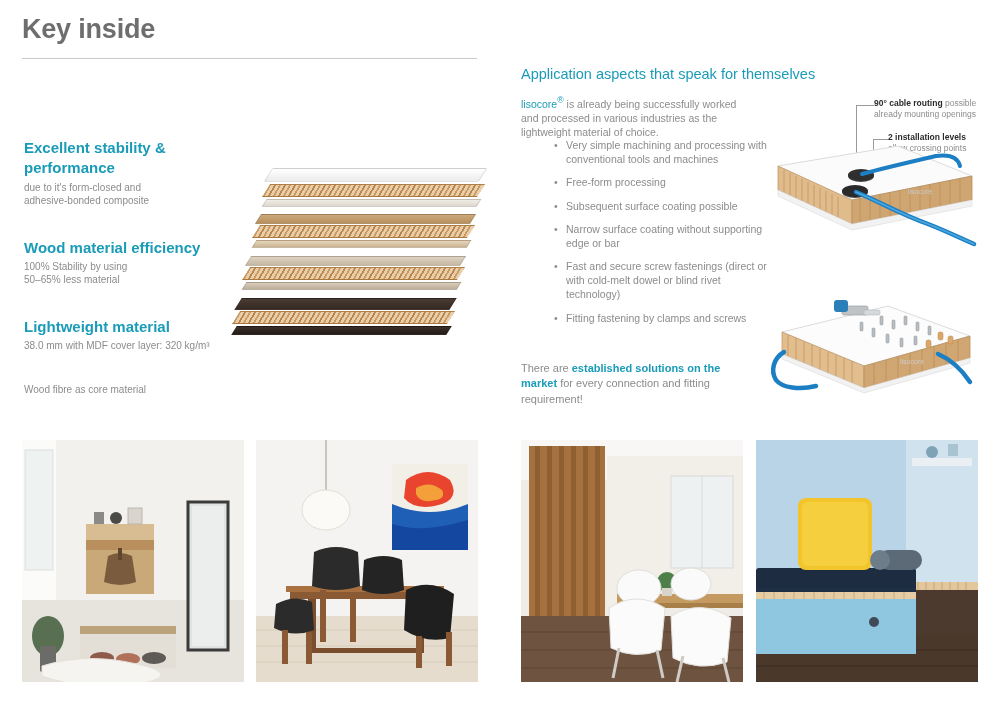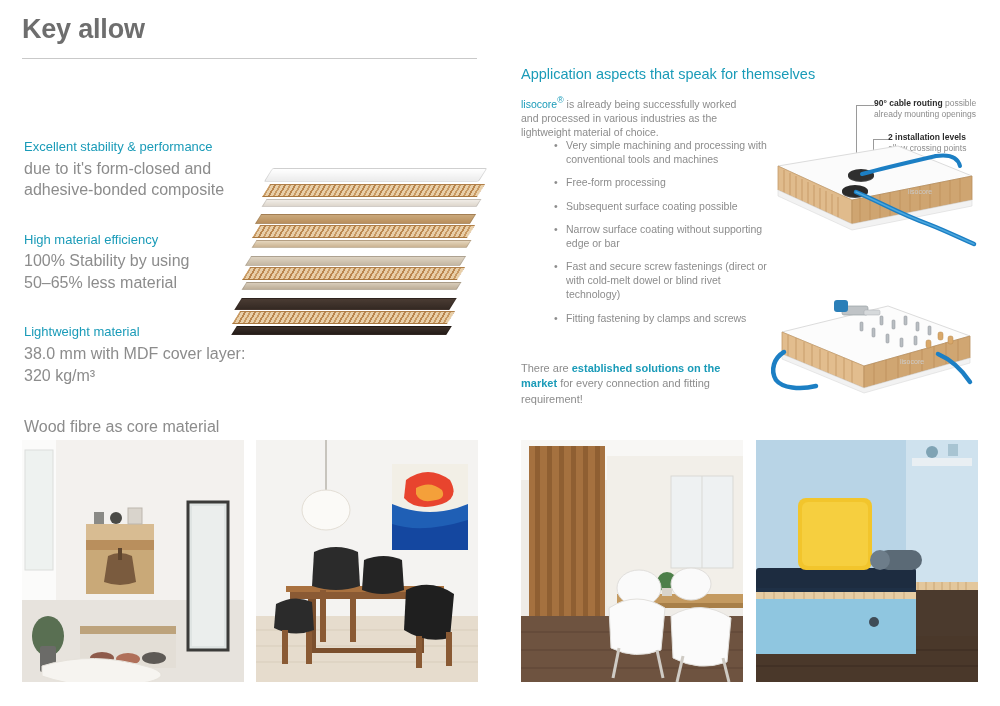--- a/index.html
+++ b/index.html
@@ -20,24 +20,24 @@
   }
   .title-rule {
     position: absolute; left: 22px; top: 58px; width: 455px; height: 1px;
     background: #c9c9c9;
   }
 
   
   .features { position: absolute; left: 24px; top: 138px; width: 230px; }
   .feature { margin-bottom: 20px; }
   .feature .f-head {
-    font-size: 13px; color: #1a9bb8; line-height: 1.35; margin-bottom: 2px;
+    font-size: 15px; color: #1a9bb8; line-height: 1.35; margin-bottom: 2px; font-weight: bold;
   }
   .feature .f-sub {
-    font-size: 16px; color: #8c8c8c; line-height: 1.35;
+    font-size: 10px; color: #8c8c8c; line-height: 1.35;
   }
 
   
   .panel-stack {
     position: absolute; left: 228px; top: 168px; width: 258px; height: 182px;
   }
   .layer {
     position: absolute; width: 215px; height: 16px;
     transform: skewX(-32deg) ;
   }
@@ -105,31 +105,31 @@
   .p3 { left: 521px; width: 222px; }
   .p4 { left: 756px; width: 222px; }
 
   .ph-inner { position: absolute; inset: 0; }
 </style>
 </head>
 <body>
 
 <div class="page">
 
-  <div class="page-title">Key allow</div>
+  <div class="page-title">Key inside</div>
   <div class="title-rule"></div>
 
   <div class="features">
     <div class="feature">
       <div class="f-head">Excellent stability &amp; performance</div>
       <div class="f-sub" style="white-space:pre-line">due to it's form-closed and
 adhesive-bonded composite</div>
     </div>
     <div class="feature" style="margin-top:30px">
-      <div class="f-head">High material efficiency</div>
+      <div class="f-head">Wood material efficiency</div>
       <div class="f-sub" style="white-space:pre-line">100% Stability by using
 50–65% less material</div>
     </div>
     <div class="feature" style="margin-top:30px">
       <div class="f-head">Lightweight material</div>
       <div class="f-sub" style="white-space:pre-line">38.0 mm with MDF cover layer:  320 kg/m³</div>
     </div>
     <div class="feature" style="margin-top:30px">
       <div class="f-sub" style="white-space:pre-line">Wood fibre as core material</div>
     </div>

